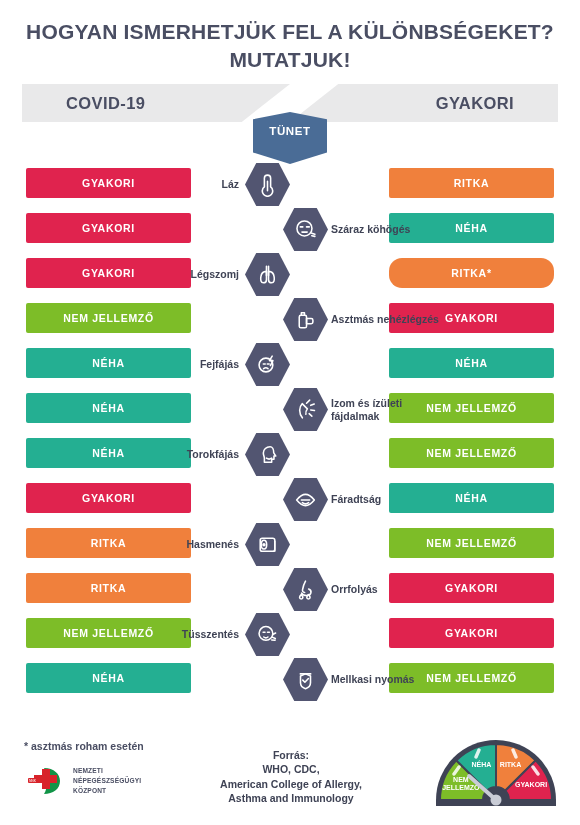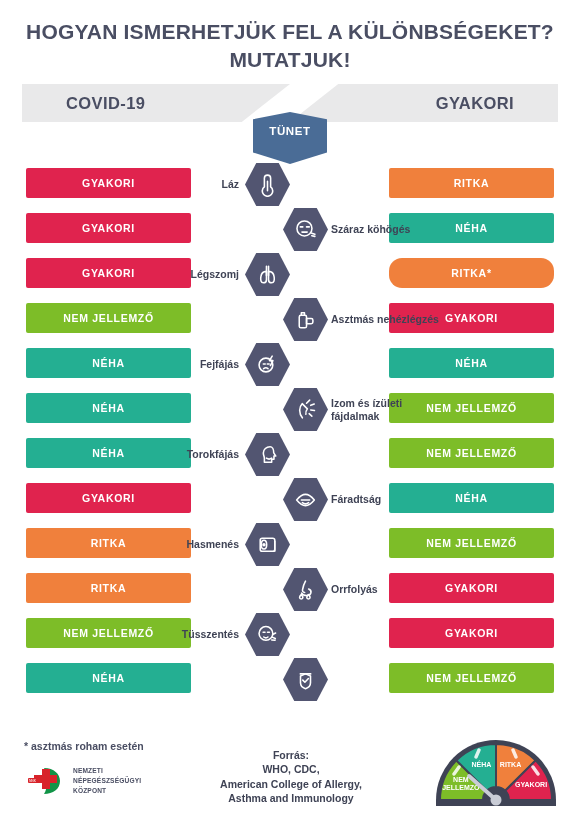--- a/index.html
+++ b/index.html
@@ -253,20 +253,21 @@
     <div class="row">
       <div class="bar left" style="background: rgb(36, 175, 146);">NÉHA</div>
       <div class="bar right" style="background: rgb(125, 189, 40);">NEM JELLEMZŐ</div>
       <div class="hex pos-r">
         <svg viewBox="0 0 24 24" fill="none" stroke="#ffffff" stroke-width="1.5" stroke-linecap="round" stroke-linejoin="round">
           <path d="M12 6.6l-4.8 2v6.6c0 2.8 2 4.8 4.8 5.6 2.8-.8 4.8-2.8 4.8-5.6V8.6z"></path>
           <path d="M7 6.6h10"></path>
           <path d="M9.4 12.6l2 2 3.4-3.6"></path>
         </svg>
       </div>
+      <div class="sym lbl-r">Mellkasi nyomás</div>
     </div>
   </div>
 
 <div class="footnote">*  asztmás roham esetén</div>
 
 <div class="logo">
   <svg class="logo-mark" viewBox="0 0 40 30">
     <path d="M20 2 C30 2 36 8 36 15 C36 23 29 28 20 28 C24 22 24 9 20 2 Z" fill="#119447"></path>
     <path d="M10 9 h8 V3 h8 v6 h7 v8 h-7 v6 h-8 v-6 h-8 z" fill="#d8232a"></path>
     <rect x="4" y="12" width="9" height="5" rx="1" fill="#d8232a"></rect>

